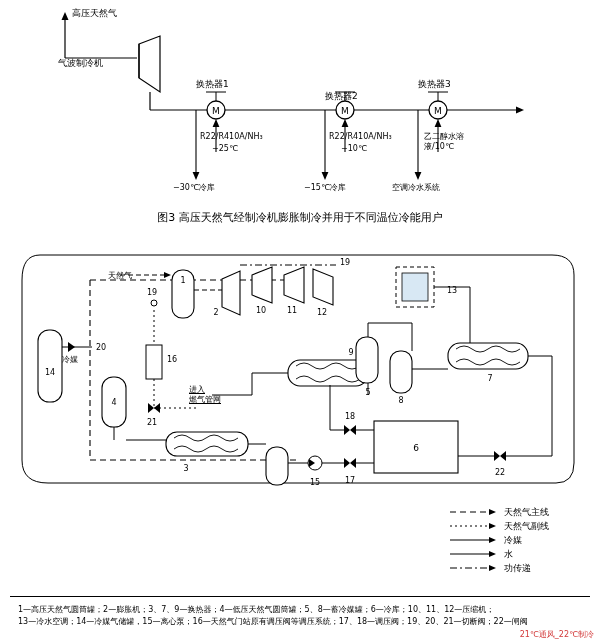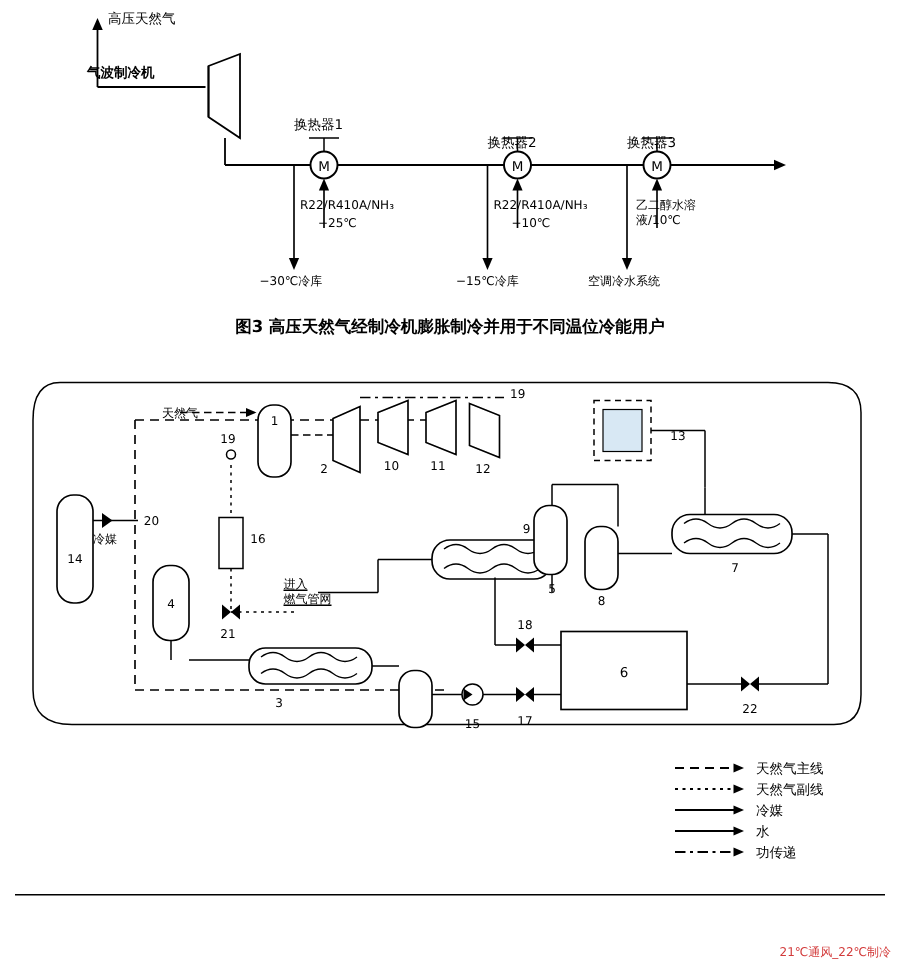--- a/index.html
+++ b/index.html
@@ -18,21 +18,21 @@
   #page {
     position: relative;
     width: 600px;
     height: 640px;
   }
   .fig-caption {
     position: absolute;
     width: 100%;
     text-align: center;
     font-size: 11px;
-    font-weight: bold;
+    font-weight: normal;
     color: #000;
   }
   .lbl {
     position: absolute;
     font-size: 9px;
     line-height: 1.15;
     color: #000;
     white-space: nowrap;
   }
   .lbl.sm { font-size: 8px; }
@@ -119,33 +119,33 @@
     <text x="438" y="114" font-size="9" font-family="DejaVu Sans, sans-serif" text-anchor="middle">M</text>
     <line x1="438" y1="101" x2="438" y2="92" stroke="#000" stroke-width="1"></line>
     <line x1="428" y1="92" x2="448" y2="92" stroke="#000" stroke-width="1"></line>
     <line x1="438" y1="152" x2="438" y2="122" stroke="#000" stroke-width="1.1"></line>
     <polygon points="438,119 434.6,127 441.4,127" fill="#000"></polygon>
     <line x1="418" y1="110" x2="418" y2="176" stroke="#000" stroke-width="1.1"></line>
     <polygon points="418,180 414.6,172 421.4,172" fill="#000"></polygon>
   </svg>
 
   <div class="lbl" style="left:72px; top:8px;text-align:right;">高压天然气</div>
-  <div class="lbl" style="left:58px; top:44px;font-weight:bold;">气波制冷机</div>
+  <div class="lbl" style="left:58px; top:58px;">气波制冷机</div>
 
   <div class="lbl" style="left:196px; top:79px;">换热器1</div>
   <div class="lbl sm" style="left:200px; top:132px;">R22/R410A/NH₃</div>
   <div class="lbl sm" style="left:212px; top:144px;">−25℃</div>
   <div class="lbl sm" style="left:173px; top:183px;">−30℃冷库</div>
 
   <div class="lbl" style="left:325px; top:79px;margin-top:12px;">换热器2</div>
   <div class="lbl sm" style="left:329px; top:132px;">R22/R410A/NH₃</div>
   <div class="lbl sm" style="left:341px; top:144px;">−10℃</div>
   <div class="lbl sm" style="left:304px; top:183px;">−15℃冷库</div>
 
-  <div class="lbl" style="left:418px; top:79px;margin-top:12px;">换热器3</div>
+  <div class="lbl" style="left:418px; top:79px;">换热器3</div>
   <div class="lbl sm" style="left:424px; top:132px; white-space:normal; width:66px; line-height:1.2;">乙二醇水溶液/10℃</div>
   <div class="lbl sm" style="left:392px; top:183px;">空调冷水系统</div>
 
   <div class="fig-caption" style="top:210px;">图3  高压天然气经制冷机膨胀制冷并用于不同温位冷能用户</div>
 
   <svg width="600" height="265" viewBox="0 0 600 265" style="top:235px;">
     <defs>
       <marker id="a2" markerWidth="8" markerHeight="8" refX="7" refY="3" orient="auto">
         <path d="M0,0 L7,3 L0,6 z" fill="#000"></path>
       </marker>
@@ -287,16 +287,20 @@
     <polygon points="48,63 41,60 41,66" fill="#000"></polygon>
   </svg>
   <div class="legend-row" style="left:504px; top:506px;">天然气主线</div>
   <div class="legend-row" style="left:504px; top:520px;">天然气副线</div>
   <div class="legend-row" style="left:504px; top:534px;">冷媒</div>
   <div class="legend-row" style="left:504px; top:548px;">水</div>
   <div class="legend-row" style="left:504px; top:562px;">功传递</div>
 
   <div class="divider" style="top:596px;"></div>
 
+  <div class="notes">
+    <div>1—高压天然气圆筒罐；2—膨胀机；3、7、9—换热器；4—低压天然气圆筒罐；5、8—蓄冷媒罐；6—冷库；10、11、12—压缩机；</div>
+    <div>13—冷水空调；14—冷媒气储罐，15—离心泵；16—天然气门站原有调压阀等调压系统；17、18—调压阀；19、20、21—切断阀；22—闸阀</div>
+  </div>
 
   <div class="wm">21℃通风_22℃制冷</div>
 
 </div>
 
 </body></html>

